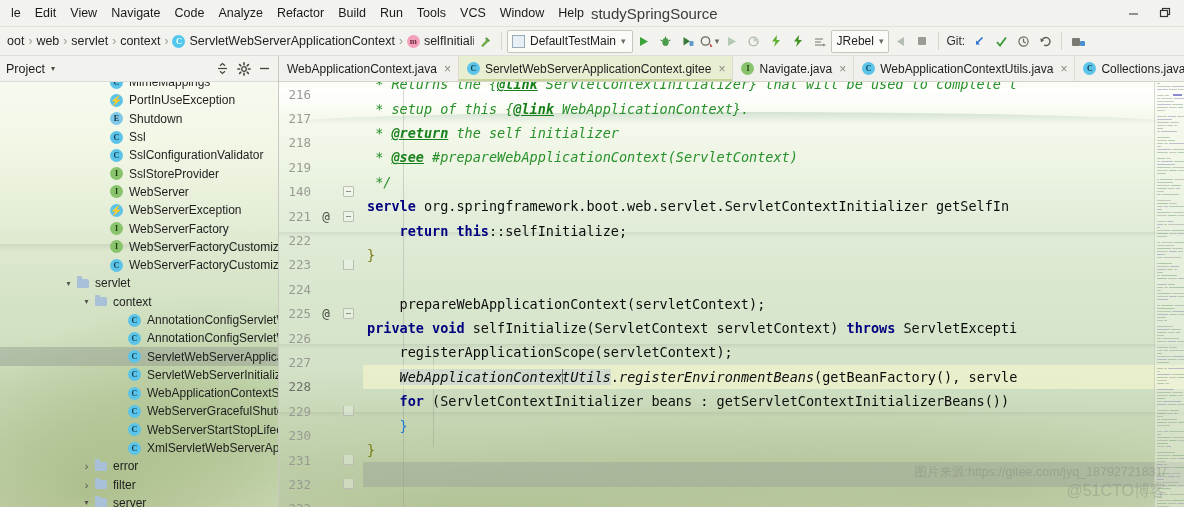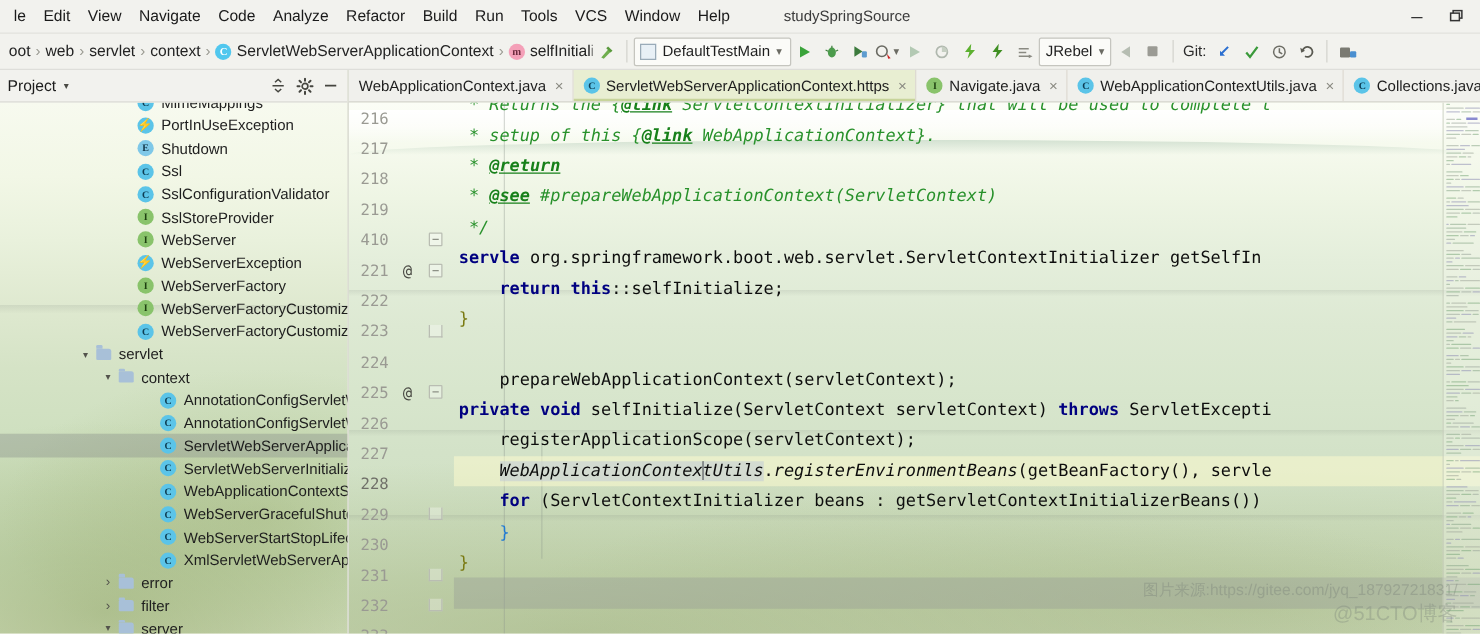--- a/index.html
+++ b/index.html
@@ -8,21 +8,21 @@
     font-family:"Liberation Sans", sans-serif;
     font-size:12px;color:#1f1f1f;background:#f2f2f0;
     -webkit-font-smoothing:antialiased;
   }
   .ide{position:relative;width:1184px;height:507px;display:flex;flex-direction:column;}
 
   
   .menubar{height:26px;background:#f2f2ee;display:flex;align-items:center;
            padding:0 4px;flex:0 0 auto;position:relative;border-bottom:1px solid #e2e2dd;}
   .menu-item{padding:3px 7px;font-size:12.5px;color:#1a1a1a;white-space:nowrap;}
-  .proj-name{margin-left:36px;font-size:12px;color:#3b3b3b;}
+  .proj-name{font-size:15px;color:#3b3b3b;}
   .winbtns{position:absolute;right:4px;top:0;height:26px;display:flex;align-items:center;gap:2px;}
   .wb{width:30px;height:24px;display:flex;align-items:center;justify-content:center;color:#333;}
 
   
   .toolbar{height:28px;background:#f2f2ee;display:flex;align-items:center;
            padding:0 4px;flex:0 0 auto;border-bottom:1px solid #dededa;gap:0;}
   .crumbs{display:flex;align-items:center;white-space:nowrap;overflow:hidden;max-width:470px;}
   .crumb{font-size:12.5px;color:#232323;padding:0 3px;display:flex;align-items:center;gap:4px;}
   .crumb-sep{color:#9a9a92;font-size:12px;padding:0 1px;}
   .cicon{width:13px;height:13px;border-radius:50%;display:inline-flex;align-items:center;
@@ -577,21 +577,21 @@
     </div>
 
     <div class="editor">
       <div class="tabs" id="tabs">
           <div class="tab">
             <span>WebApplicationContext.java</span>
             <span class="tabx">×</span>
           </div>
           <div class="tab active">
             <span class="tabicon c">C</span>
-            <span>ServletWebServerApplicationContext.https</span>
+            <span>ServletWebServerApplicationContext.gitee</span>
             <span class="tabx">×</span>
           </div>
           <div class="tab">
             <span class="tabicon i">I</span>
             <span>Navigate.java</span>
             <span class="tabx">×</span>
           </div>
           <div class="tab">
             <span class="tabicon c">C</span>
             <span>WebApplicationContextUtils.java</span>
@@ -625,21 +625,21 @@
               <span class="gnum">218</span>
               <span class="gann"></span>
               <span class="gfold"></span>
             </div>
             <div class="gline">
               <span class="gnum">219</span>
               <span class="gann"></span>
               <span class="gfold"></span>
             </div>
             <div class="gline">
-              <span class="gnum">410</span>
+              <span class="gnum">140</span>
               <span class="gann"></span>
               <span class="gfold">
                 <span class="foldbox">
                   <i></i>
                 </span>
               </span>
             </div>
             <div class="gline">
               <span class="gnum">221</span>
               <span class="gann">@</span>
@@ -720,21 +720,21 @@
               <span class="gnum">233</span>
               <span class="gann"></span>
               <span class="gfold"></span>
             </div>
           </div>
         <div class="codebody" id="codebody">
           <div class="indguide" style="left:40px;"></div>
           <div class="indguide" style="left:70px;top:268px;bottom:60px;"></div>
         <div class="cline" style="margin-top: -10px;"><span class="cm"> * Returns the {</span><span class="tag">@link</span><span class="cm"> ServletContextInitializer} that will be used to complete t</span></div>
             <div class="cline"><span class="cm"> * setup of this {</span><span class="tag">@link</span><span class="cm"> WebApplicationContext}.</span></div>
-            <div class="cline"><span class="cm"> * </span><span class="tag">@return</span></div>
+            <div class="cline"><span class="cm"> * </span><span class="tag">@return</span><span class="cm"> the self initializer</span></div>
             <div class="cline"><span class="cm"> * </span><span class="tag">@see</span><span class="cm"> #prepareWebApplicationContext(ServletContext)</span></div>
             <div class="cline"><span class="cm"> */</span></div>
             <div class="cline"><span class="kw">servle</span><span> org.springframework.boot.web.servlet.ServletContextInitializer getSelfIn</span></div>
             <div class="cline"><span>    </span><span class="kw">return</span><span> </span><span class="kw">this</span><span>::selfInitialize;</span></div>
             <div class="cline"><span class="br2">}</span></div>
             <div class="cline"></div>
             <div class="cline"><span>    prepareWebApplicationContext(servletContext);</span></div>
             <div class="cline"><span class="kw">private void </span><span>selfInitialize(ServletContext servletContext) </span><span class="kw">throws</span><span> ServletExcepti</span></div>
             <div class="cline"><span>    registerApplicationScope(servletContext);</span></div>
             <div class="cline caret"><span>    </span><span class="hl">WebApplicationContex</span><span class="caretbar"></span><span class="hl">tUtils</span><span>.</span><span class="st">registerEnvironmentBeans</span><span>(getBeanFactory(), servle</span></div>

